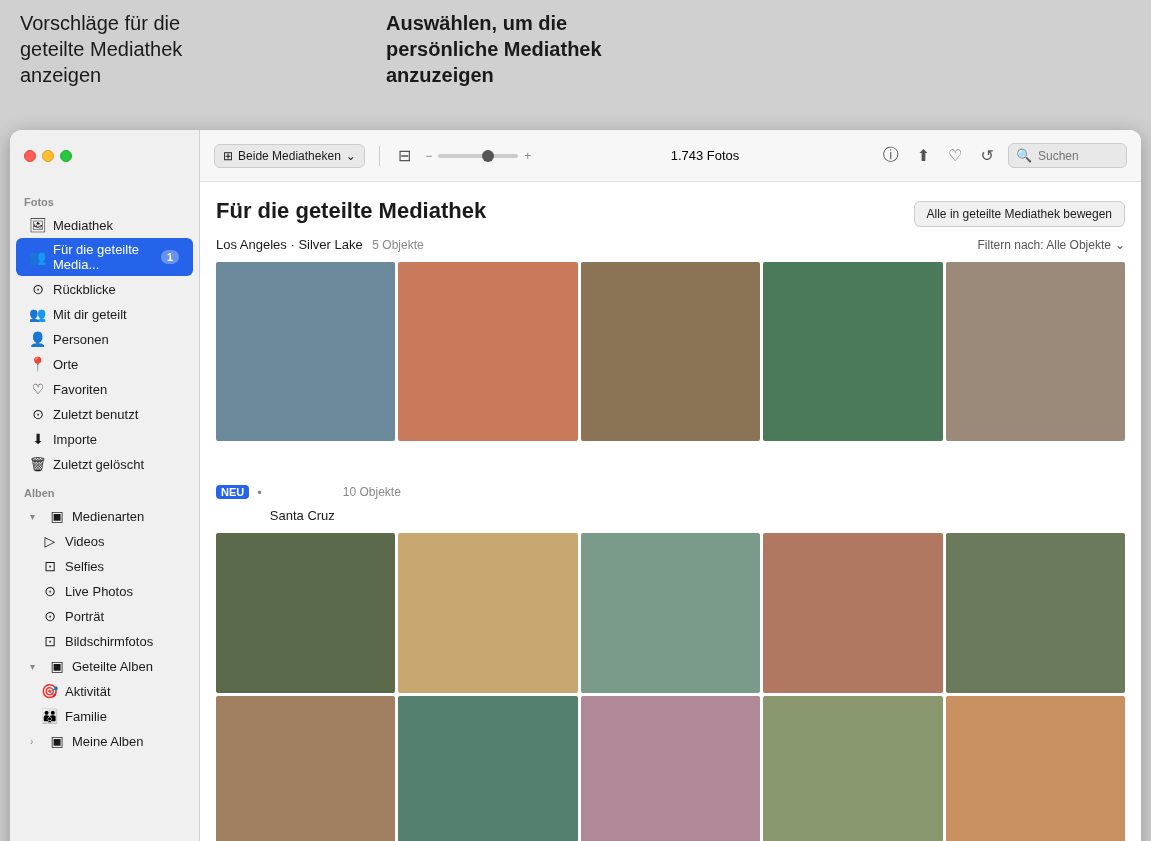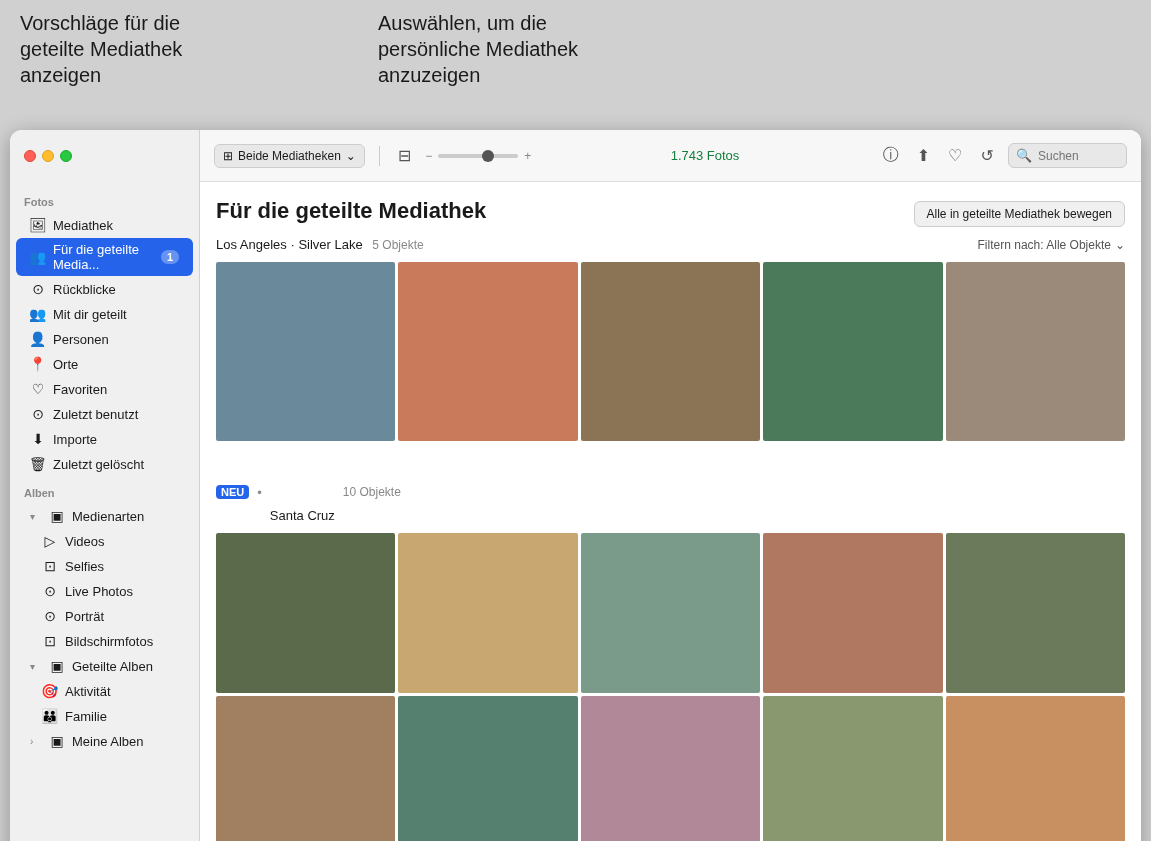--- a/index.html
+++ b/index.html
@@ -10,37 +10,37 @@
       color: #1a1a1a;
       width: 1151px;
       min-height: 841px;
       display: flex;
       flex-direction: column;
     }
 
     
     .annotation-area {
       display: flex;
-      gap: 8px;
+      gap: 16px;
       padding: 10px 20px 10px 20px;
       background: #d0d0d0;
       min-height: 130px;
     }
     .annotation-left {
       width: 230px;
       font-size: 20px;
       font-weight: 500;
       color: #1a1a1a;
       line-height: 1.3;
     }
     .annotation-right {
       flex: 1;
       padding-left: 120px;
       font-size: 20px;
-      font-weight: 400;
+      font-weight: 700;
       color: #1a1a1a;
       line-height: 1.3;
     }
 
     
     .window {
       display: flex;
       flex: 1;
       background: #fff;
       border-radius: 12px 12px 8px 8px;
@@ -187,21 +187,21 @@
       top: -4px;
       width: 12px;
       height: 12px;
       background: #555;
       border-radius: 50%;
     }
     .toolbar-count {
       flex: 1;
       text-align: center;
       font-size: 13px;
-      color: #15803d;
+      color: #000000;
     }
     .toolbar-actions {
       display: flex;
       align-items: center;
       gap: 10px;
     }
     .toolbar-btn {
       background: none;
       border: none;
       cursor: pointer;

